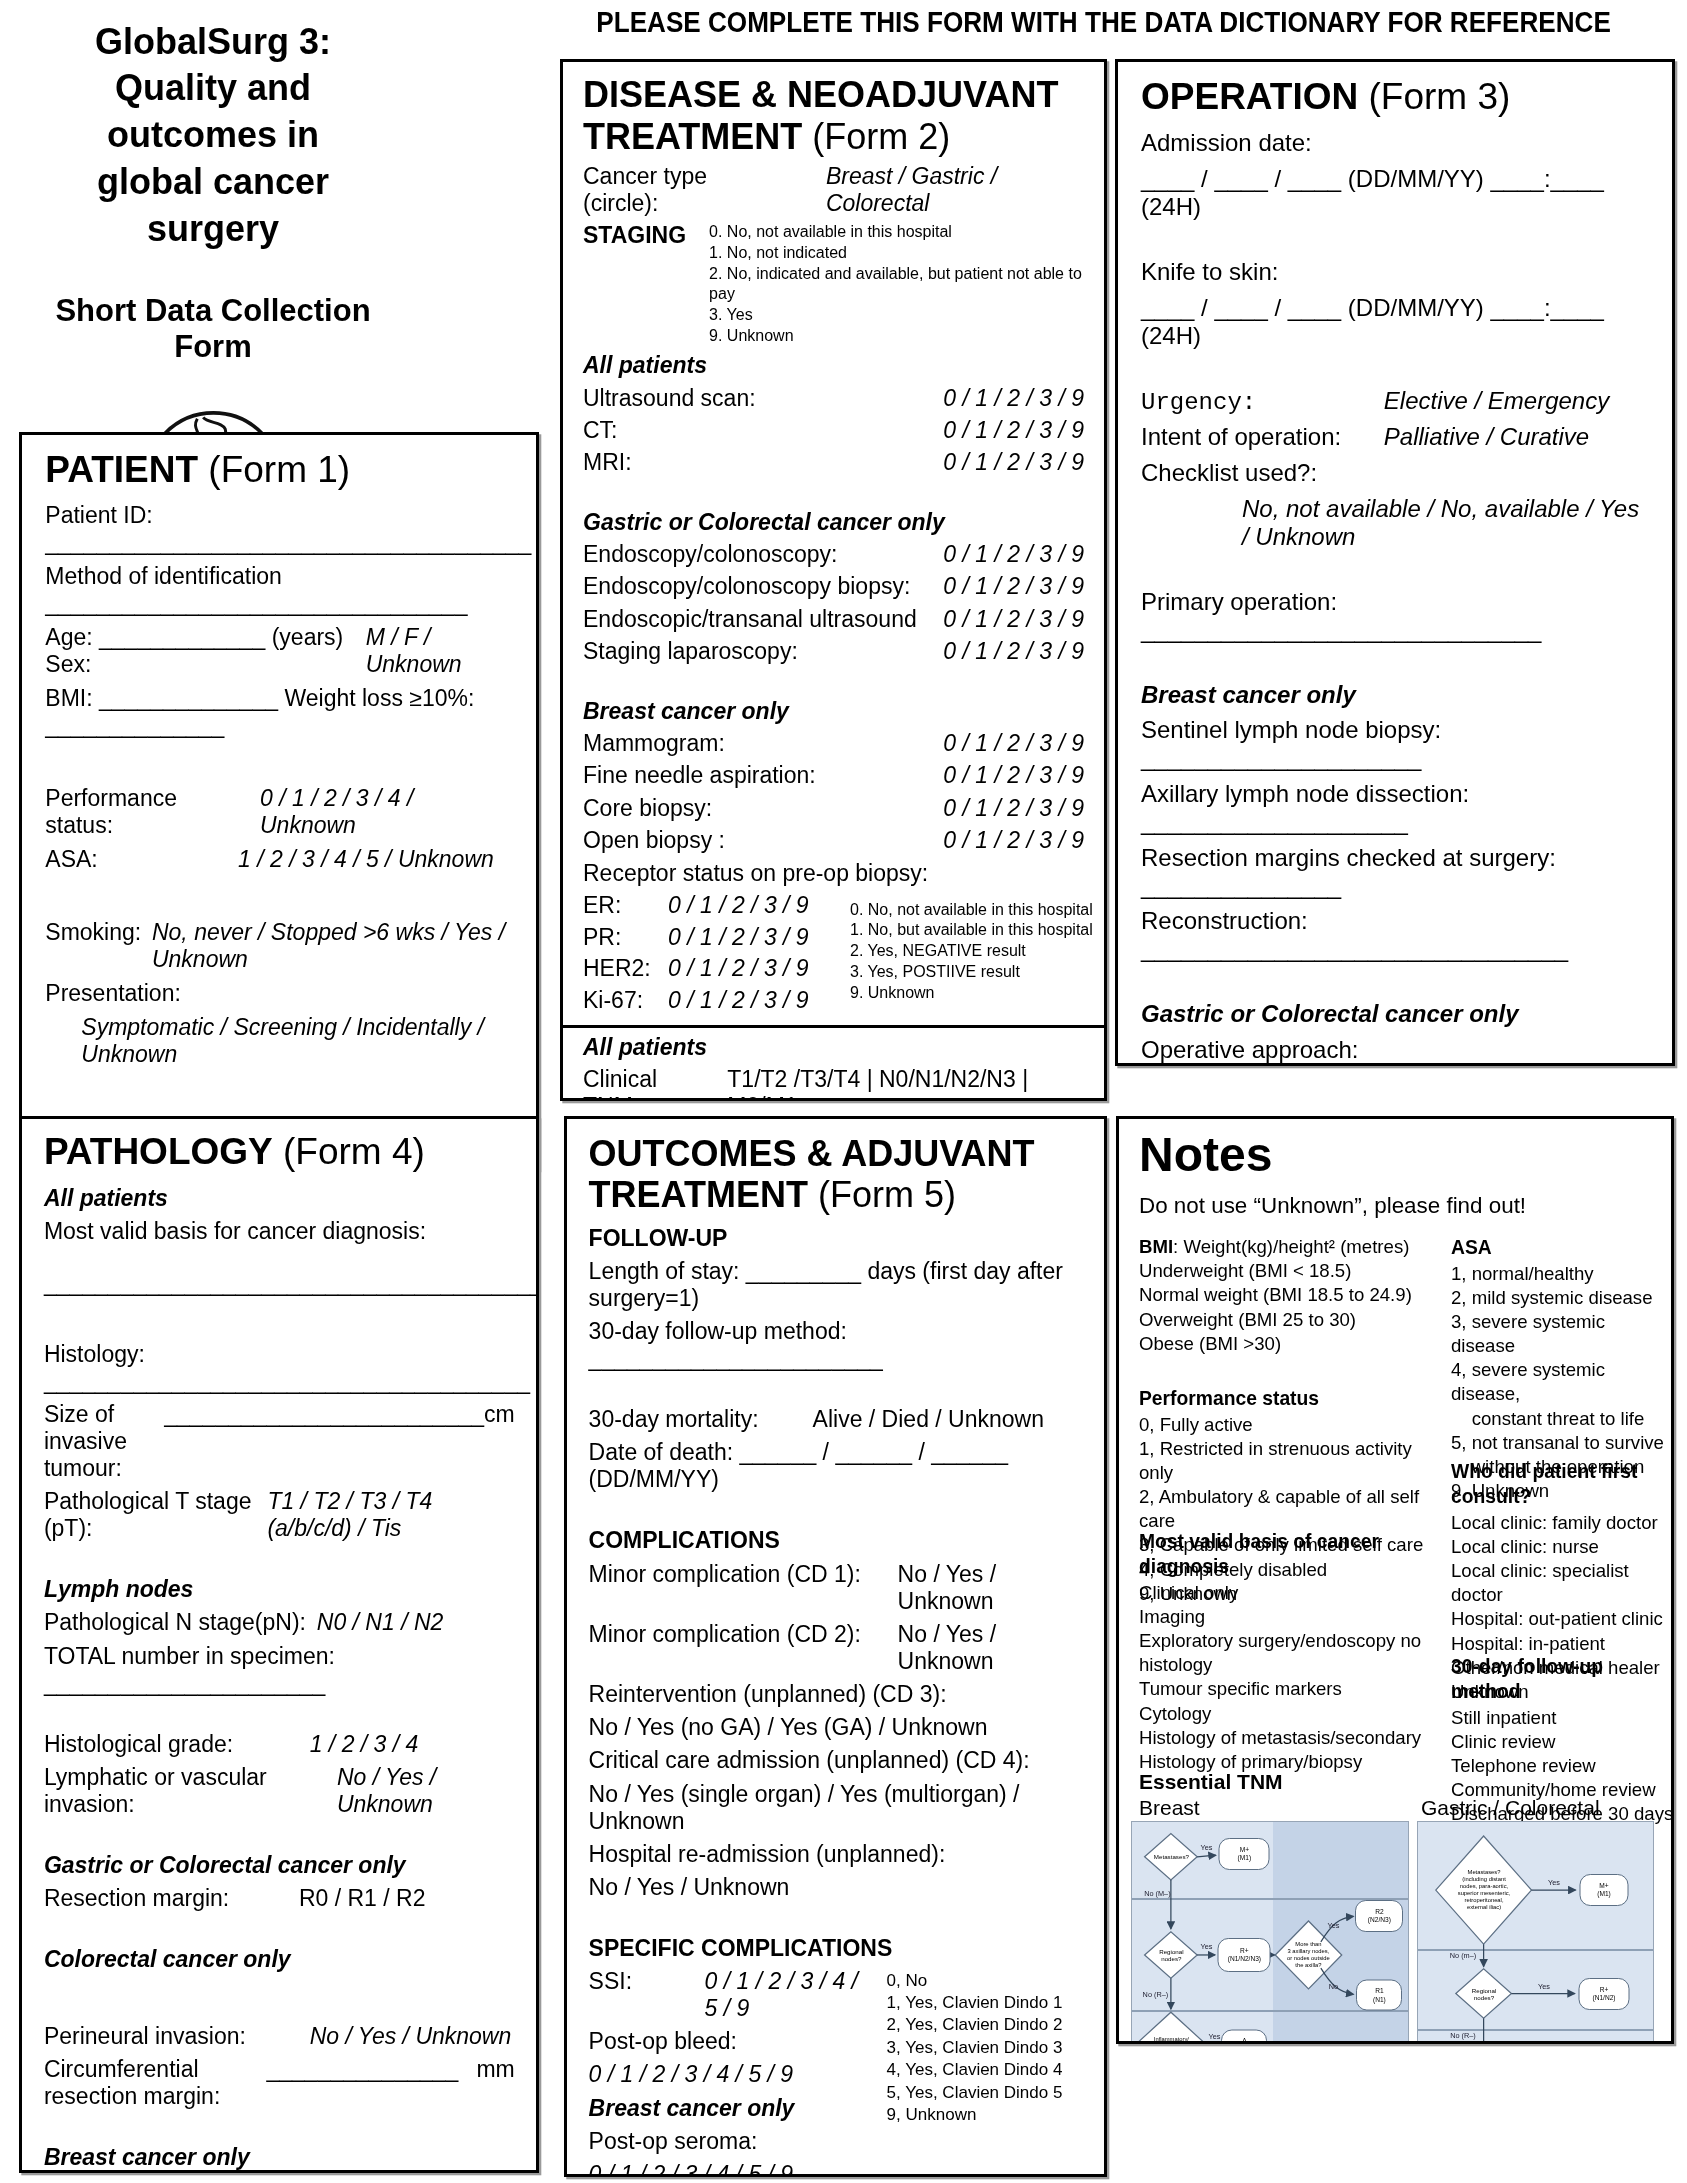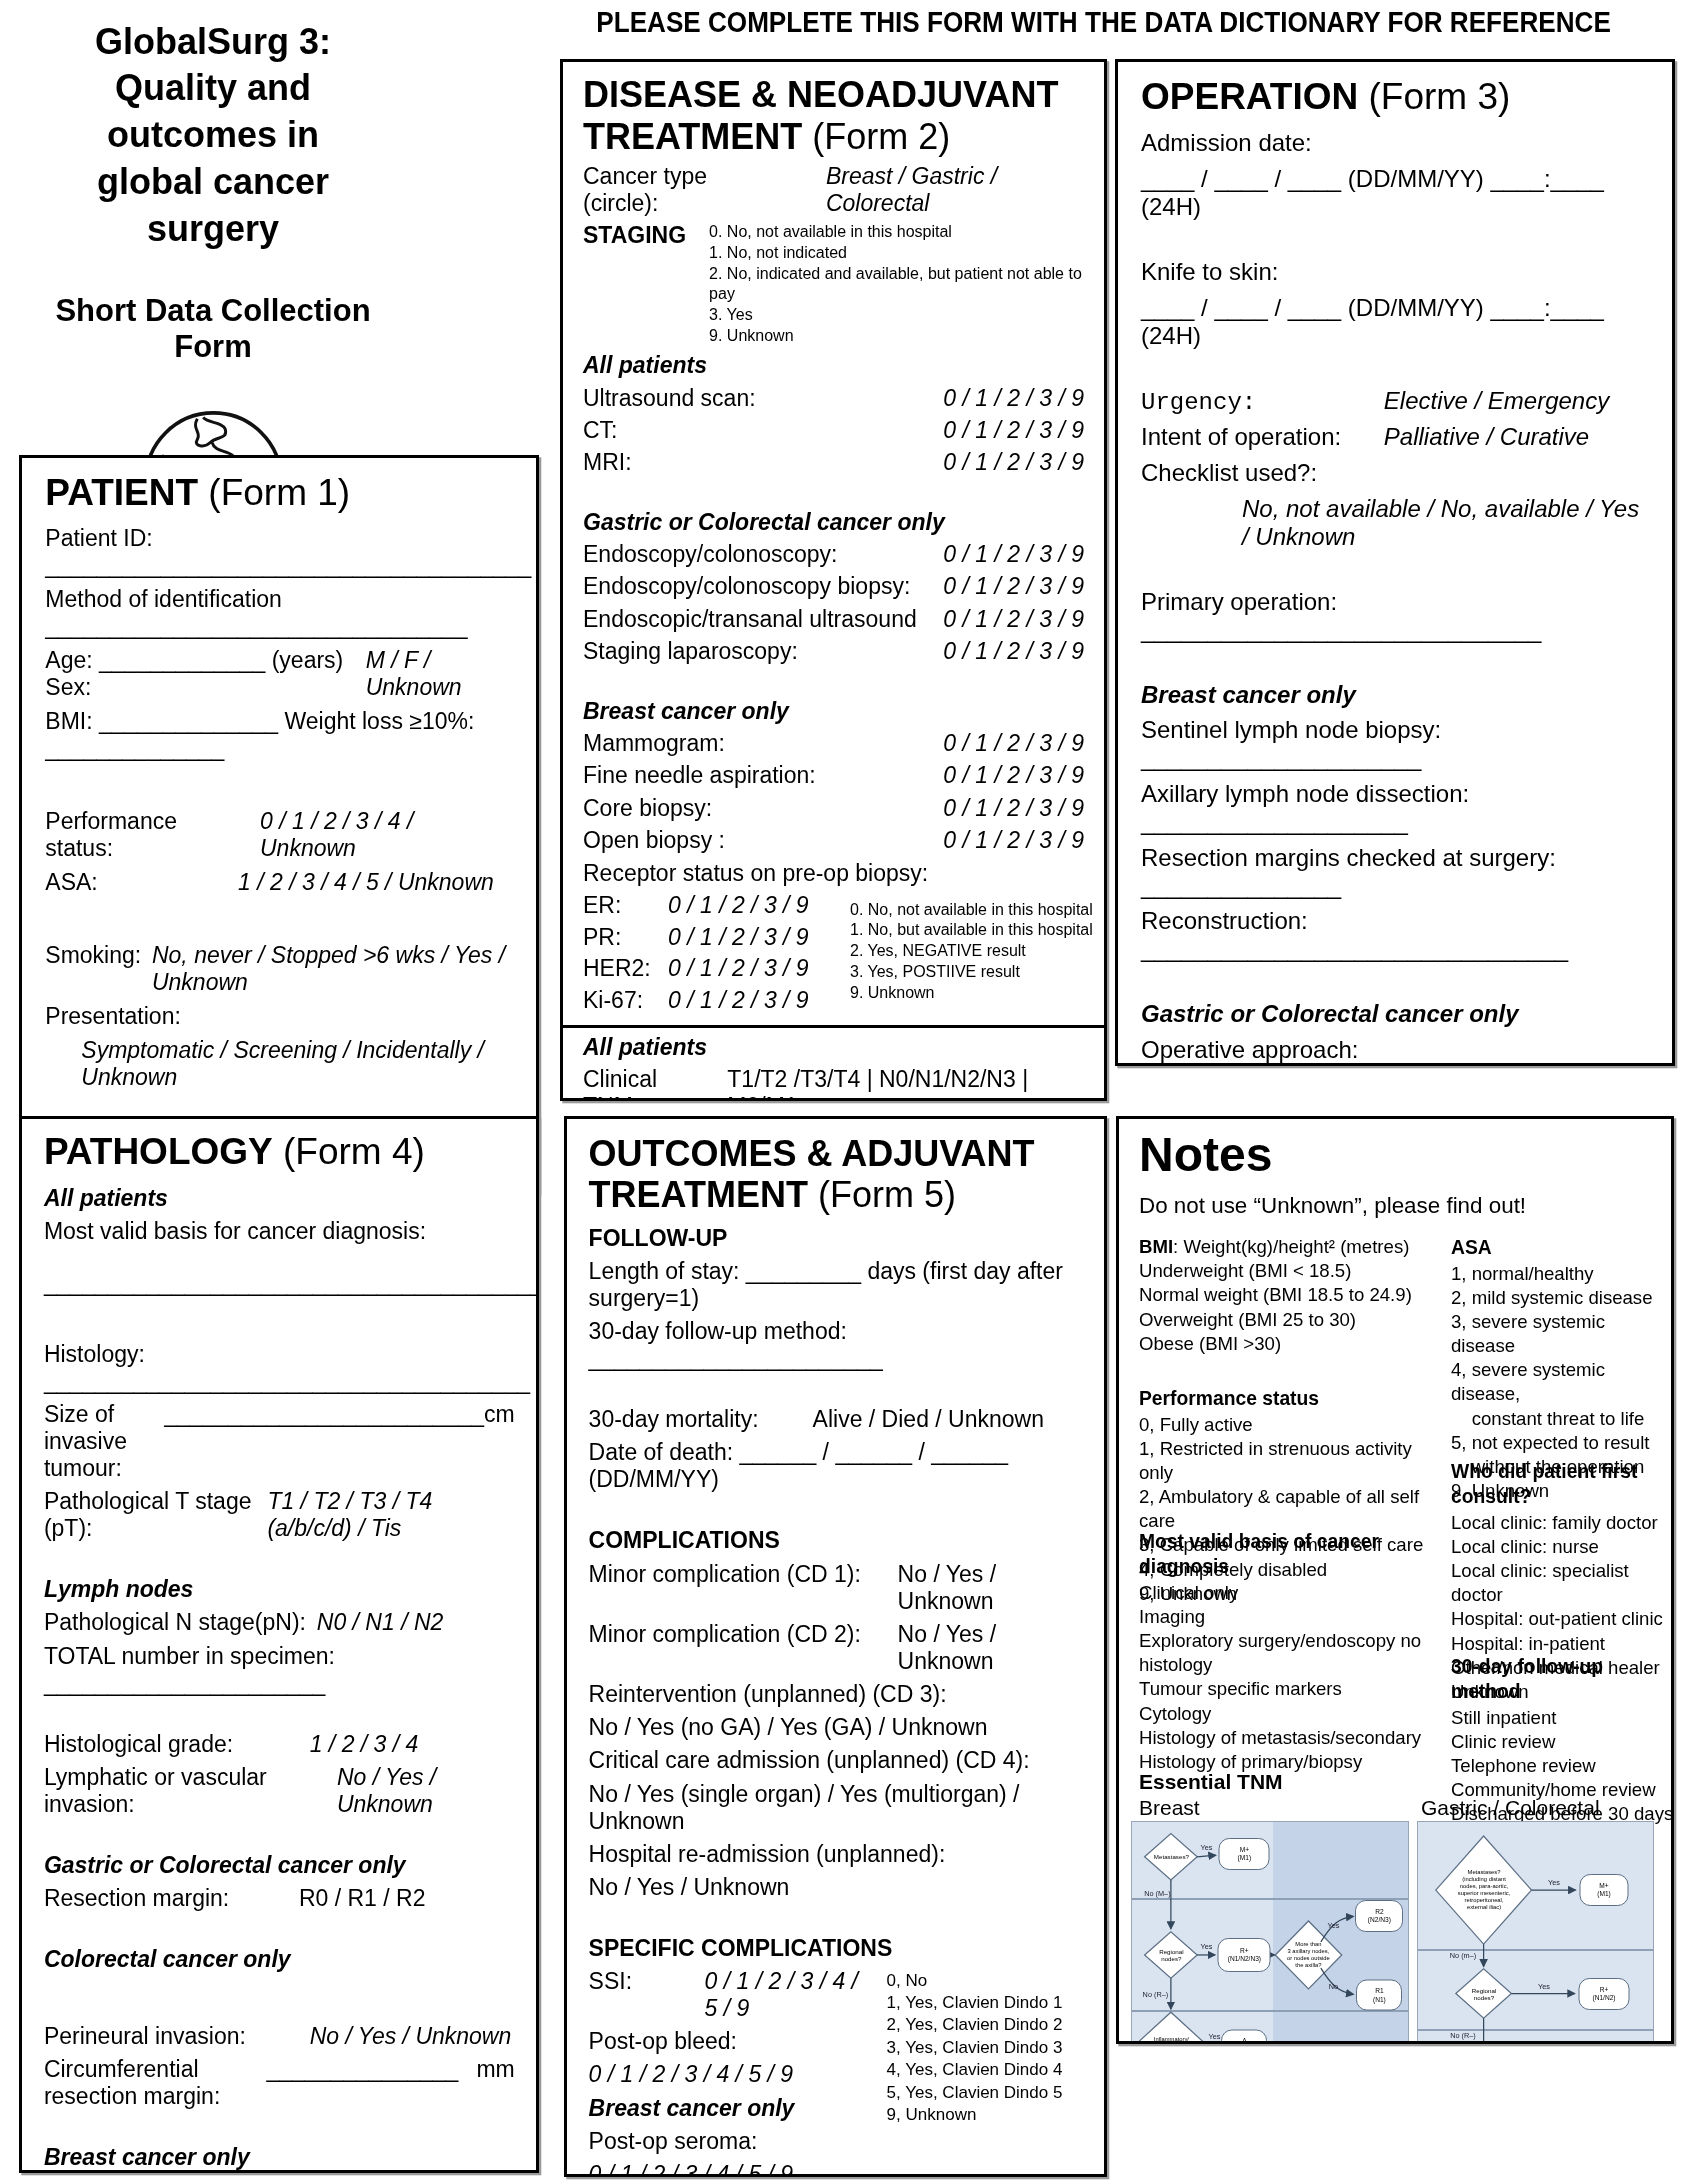--- a/index.html
+++ b/index.html
@@ -25,21 +25,21 @@
   .masthead{position:absolute;left:43px;top:18.6px;width:340px;text-align:center;}
   .mh-title{font-size:36px;font-weight:bold;line-height:1.3;}
   .mh-sub{font-size:31px;font-weight:bold;margin-top:40px;}
   .logo-wrap{position:relative;width:340px;height:178px;margin-top:28px;}
   .logo-wrap svg{position:absolute;left:97px;top:0;}
   .logo-text{position:absolute;left:0;top:66px;width:340px;text-align:center;
              font-size:43px;font-weight:bold;letter-spacing:-0.8px;}
   .mh-link{display:block;margin-top:17px;font-size:28px;text-decoration:underline;}
 
   
-  .patient{left:19.3px;top:455px;width:520px;height:738px;padding:9.3px 23px;font-size:23px;}
+  .patient{left:19.3px;top:432px;width:520px;height:738px;padding:9.3px 23px;font-size:23px;}
   .patient .ln{margin:7px 0;}
   .patient .lbw{min-width:182px;}
 
   
   .disease{left:560px;top:59px;width:547px;height:1042px;padding:6.2px 20px;font-size:23px;}
   .disease .ftitle{font-size:36px;margin:6.2px 0 7.7px;}
   .disease .ln{margin:5.4px 0;}
   .scalerow{display:flex;justify-content:space-between;align-items:baseline;margin:5.4px 0;}
   .scalerow .opt{font-style:italic;}
   .stagingrow{display:flex;gap:23px;margin:1.5px 0 4.6px;}
@@ -477,21 +477,21 @@
       <div>Obese (BMI &gt;30)</div>
     </div>
 
     <div class="nb" style="left:332px;top:116px;width:216px;">
       <div class="h">ASA</div>
       <div>1, normal/healthy</div>
       <div>2, mild systemic disease</div>
       <div>3, severe systemic disease</div>
       <div>4, severe systemic disease,</div>
       <div>&nbsp;&nbsp;&nbsp;&nbsp;constant threat to life</div>
-      <div>5, not expected to result</div>
+      <div>5, not transanal to survive</div>
       <div>&nbsp;&nbsp;&nbsp;&nbsp;without the operation</div>
       <div>9, Unknown</div>
     </div>
 
     <div class="nb" style="left:20px;top:267px;width:309px;">
       <div class="h">Performance status</div>
       <div>0, Fully active</div>
       <div>1, Restricted in strenuous activity only</div>
       <div>2, Ambulatory &amp; capable of all self care</div>
       <div>3, Capable of only limited self care</div>

